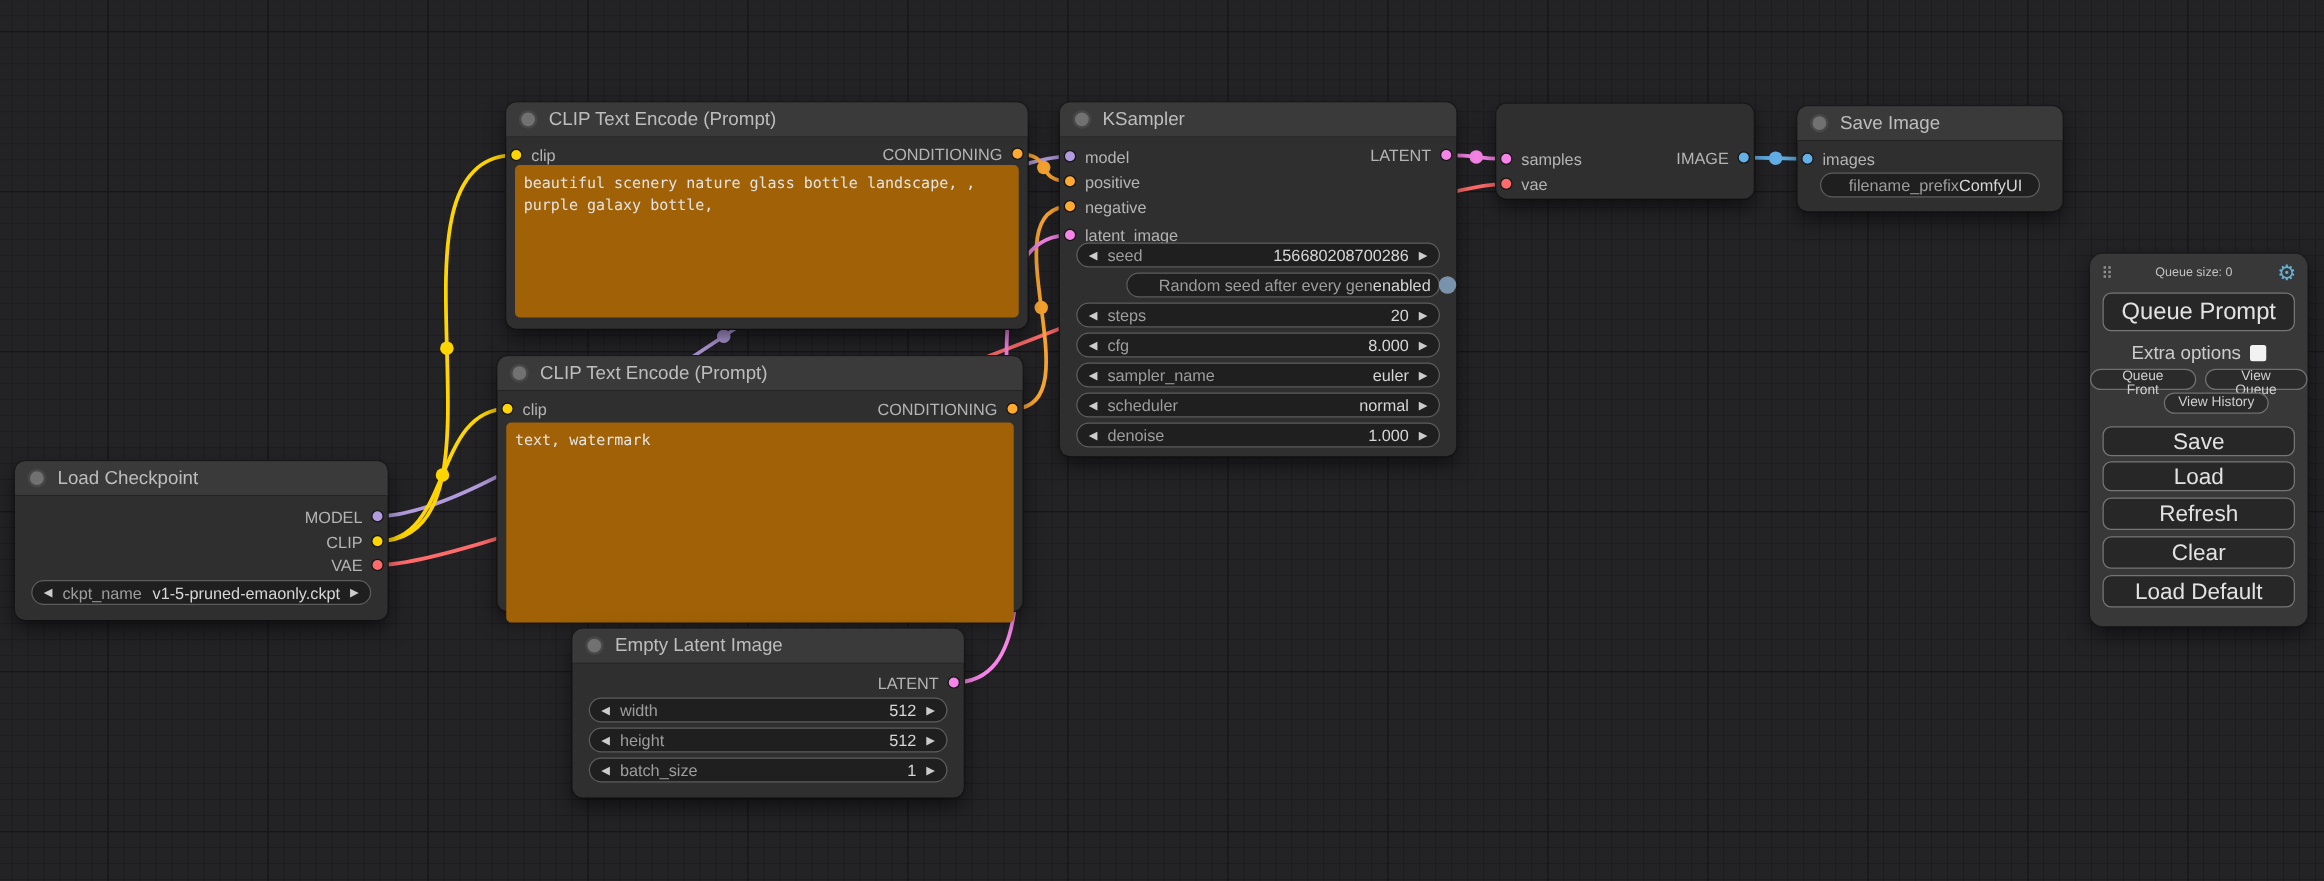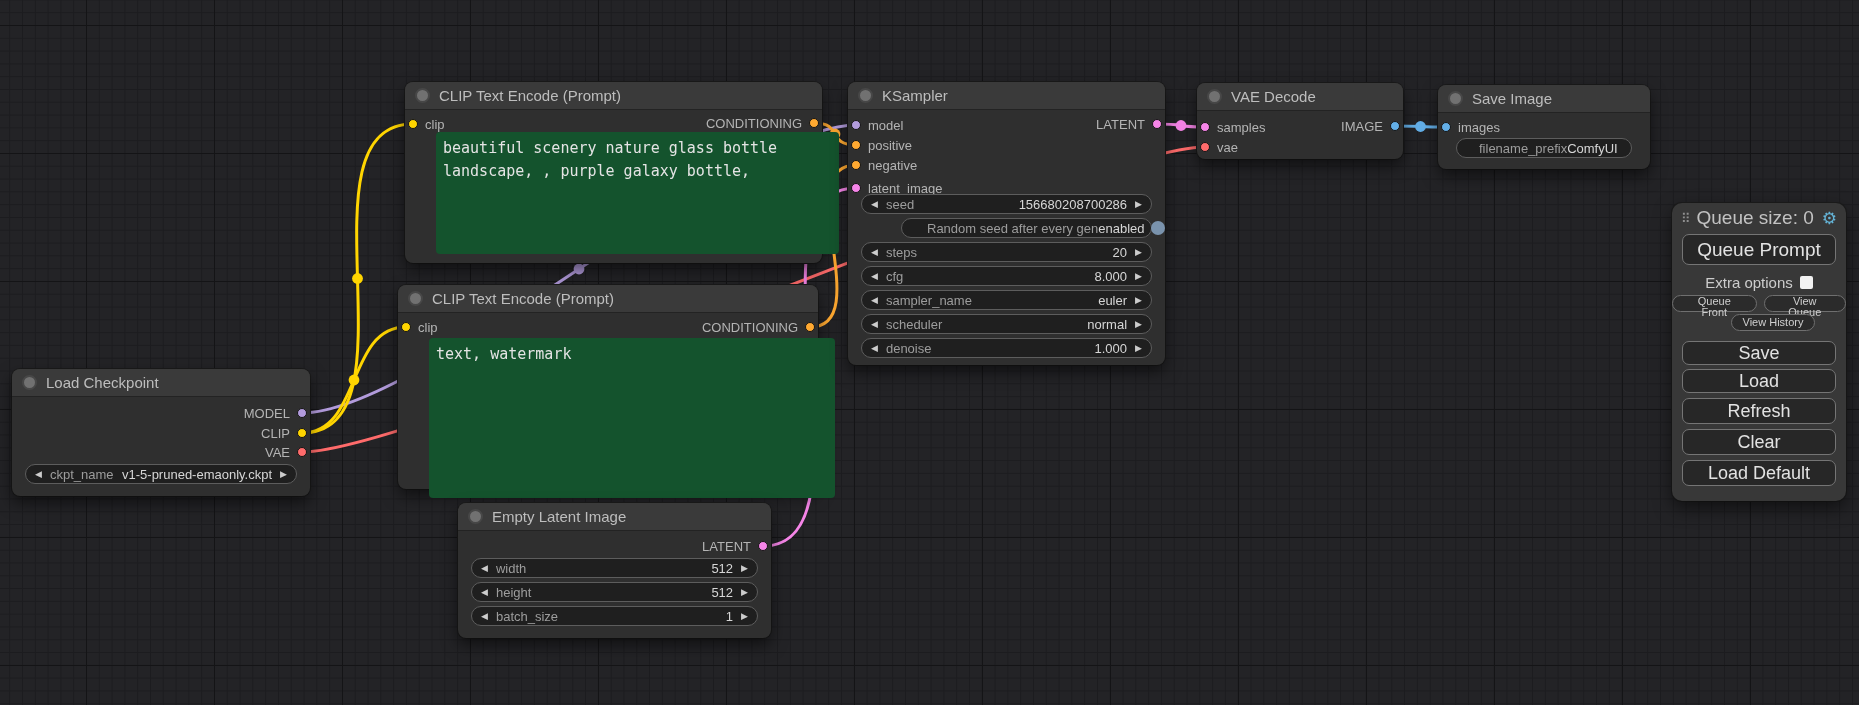--- a/index.html
+++ b/index.html
@@ -36,29 +36,29 @@
   .warr{font-size:9px;color:#cccccc;line-height:1;}
   .wlabel{margin-left:8px;color:#9d9d9d;white-space:nowrap;}
   .wfill{flex:1;}
   .wvalue{color:#d6d6d6;margin-right:8px;white-space:nowrap;}
   .widget.toggle .wlabel{margin-left:16px;}
   .widget.toggle .wvalue{margin-right:6px;}
   .wknob{width:14px;height:14px;border-radius:50%;background:#7a93ad;margin-right:-4px;flex:0 0 auto;}
   .widget.field{padding:0 22px;}
   .widget.field .wlabel{margin-left:0;}
   .widget.field .wvalue{margin-right:0;}
-  .ta{position:absolute;background:#14532d;border-radius:4px;color:#e4e4e4;
-      font-family:"DejaVu Sans Mono",monospace;font-size:15px;line-height:1.5;
-      padding:5px 7px;white-space:pre-wrap;word-break:break-word;box-sizing:border-box;overflow:hidden;margin-left:24px;}
+  .ta{position:absolute;background:#a16207;border-radius:4px;color:#e4e4e4;
+      font-family:"DejaVu Sans Mono",monospace;font-size:12px;line-height:1.5;
+      padding:5px 7px;white-space:pre-wrap;word-break:break-word;box-sizing:border-box;overflow:hidden;}
   
   .panel{position:absolute;left:1672px;top:203px;width:174px;height:298px;background:#383838;
          border-radius:10px;box-shadow:0 7px 18px rgba(0,0,0,.55),0 0 0 1px #1d1d1d;box-sizing:border-box;}
   .panel-head{position:absolute;left:0;right:0;top:4px;height:22px;display:flex;align-items:center;padding:0 9px;box-sizing:border-box;}
   .drag-handle{color:#8f8f8f;font-size:13px;cursor:grab;letter-spacing:-2px;}
-  .queue-size{flex:1;text-align:center;color:#c2c2c2;font-size:19px;}
+  .queue-size{flex:1;text-align:center;color:#c2c2c2;font-size:10px;}
   .gear{color:#64b3d6;font-size:17px;line-height:1;cursor:pointer;}
   .qp-btn{display:block;position:absolute;left:10px;right:10px;background:#272727;color:#e2e2e2;
           border:1.5px solid #757575;border-radius:7px;font-family:"Liberation Sans",sans-serif;cursor:pointer;padding:0;}
   .qp-btn.prompt{top:31px;height:31px;font-size:19px;}
   .qp-btn.act{height:24px;font-size:18px;}
   .extra-row{position:absolute;left:0;right:0;top:71px;display:flex;align-items:center;justify-content:center;gap:7px;
              color:#cccccc;font-size:15px;}
   .checkbox{width:13px;height:13px;background:#f2f2f2;border-radius:2px;display:inline-block;cursor:pointer;}
   .pill-row{position:absolute;left:0;right:0;display:flex;justify-content:center;gap:7px;}
   .pill-row.r1{top:92px;}
@@ -213,24 +213,20 @@
       </div>
       <div class="widget stepper" style="left: 13px; right: 13px; top: 256px;">
         <span class="warr">◀</span>
         <span class="wlabel">denoise</span>
         <span class="wfill"></span>
         <span class="wvalue">1.000</span>
         <span class="warr">▶</span>
       </div>
     </div>
     <div class="node" style="left: 1197px; top: 83px; width: 206px; height: 76px;">
-      <div class="ntitle">
-        <span class="tdot"></span>
-        <span class="tlabel">VAE Decode</span>
-      </div>
       <div class="slot in" style="top: 35px;">
         <span class="sdot" style="background: rgb(246, 133, 232);"></span>
         <span class="slabel">samples</span>
       </div>
       <div class="slot in" style="top: 55px;">
         <span class="sdot" style="background: rgb(255, 107, 107);"></span>
         <span class="slabel">vae</span>
       </div>
       <div class="slot out" style="top: 34px; margin-left: 40px;">
         <span class="sdot" style="background: rgb(99, 175, 232);"></span>

